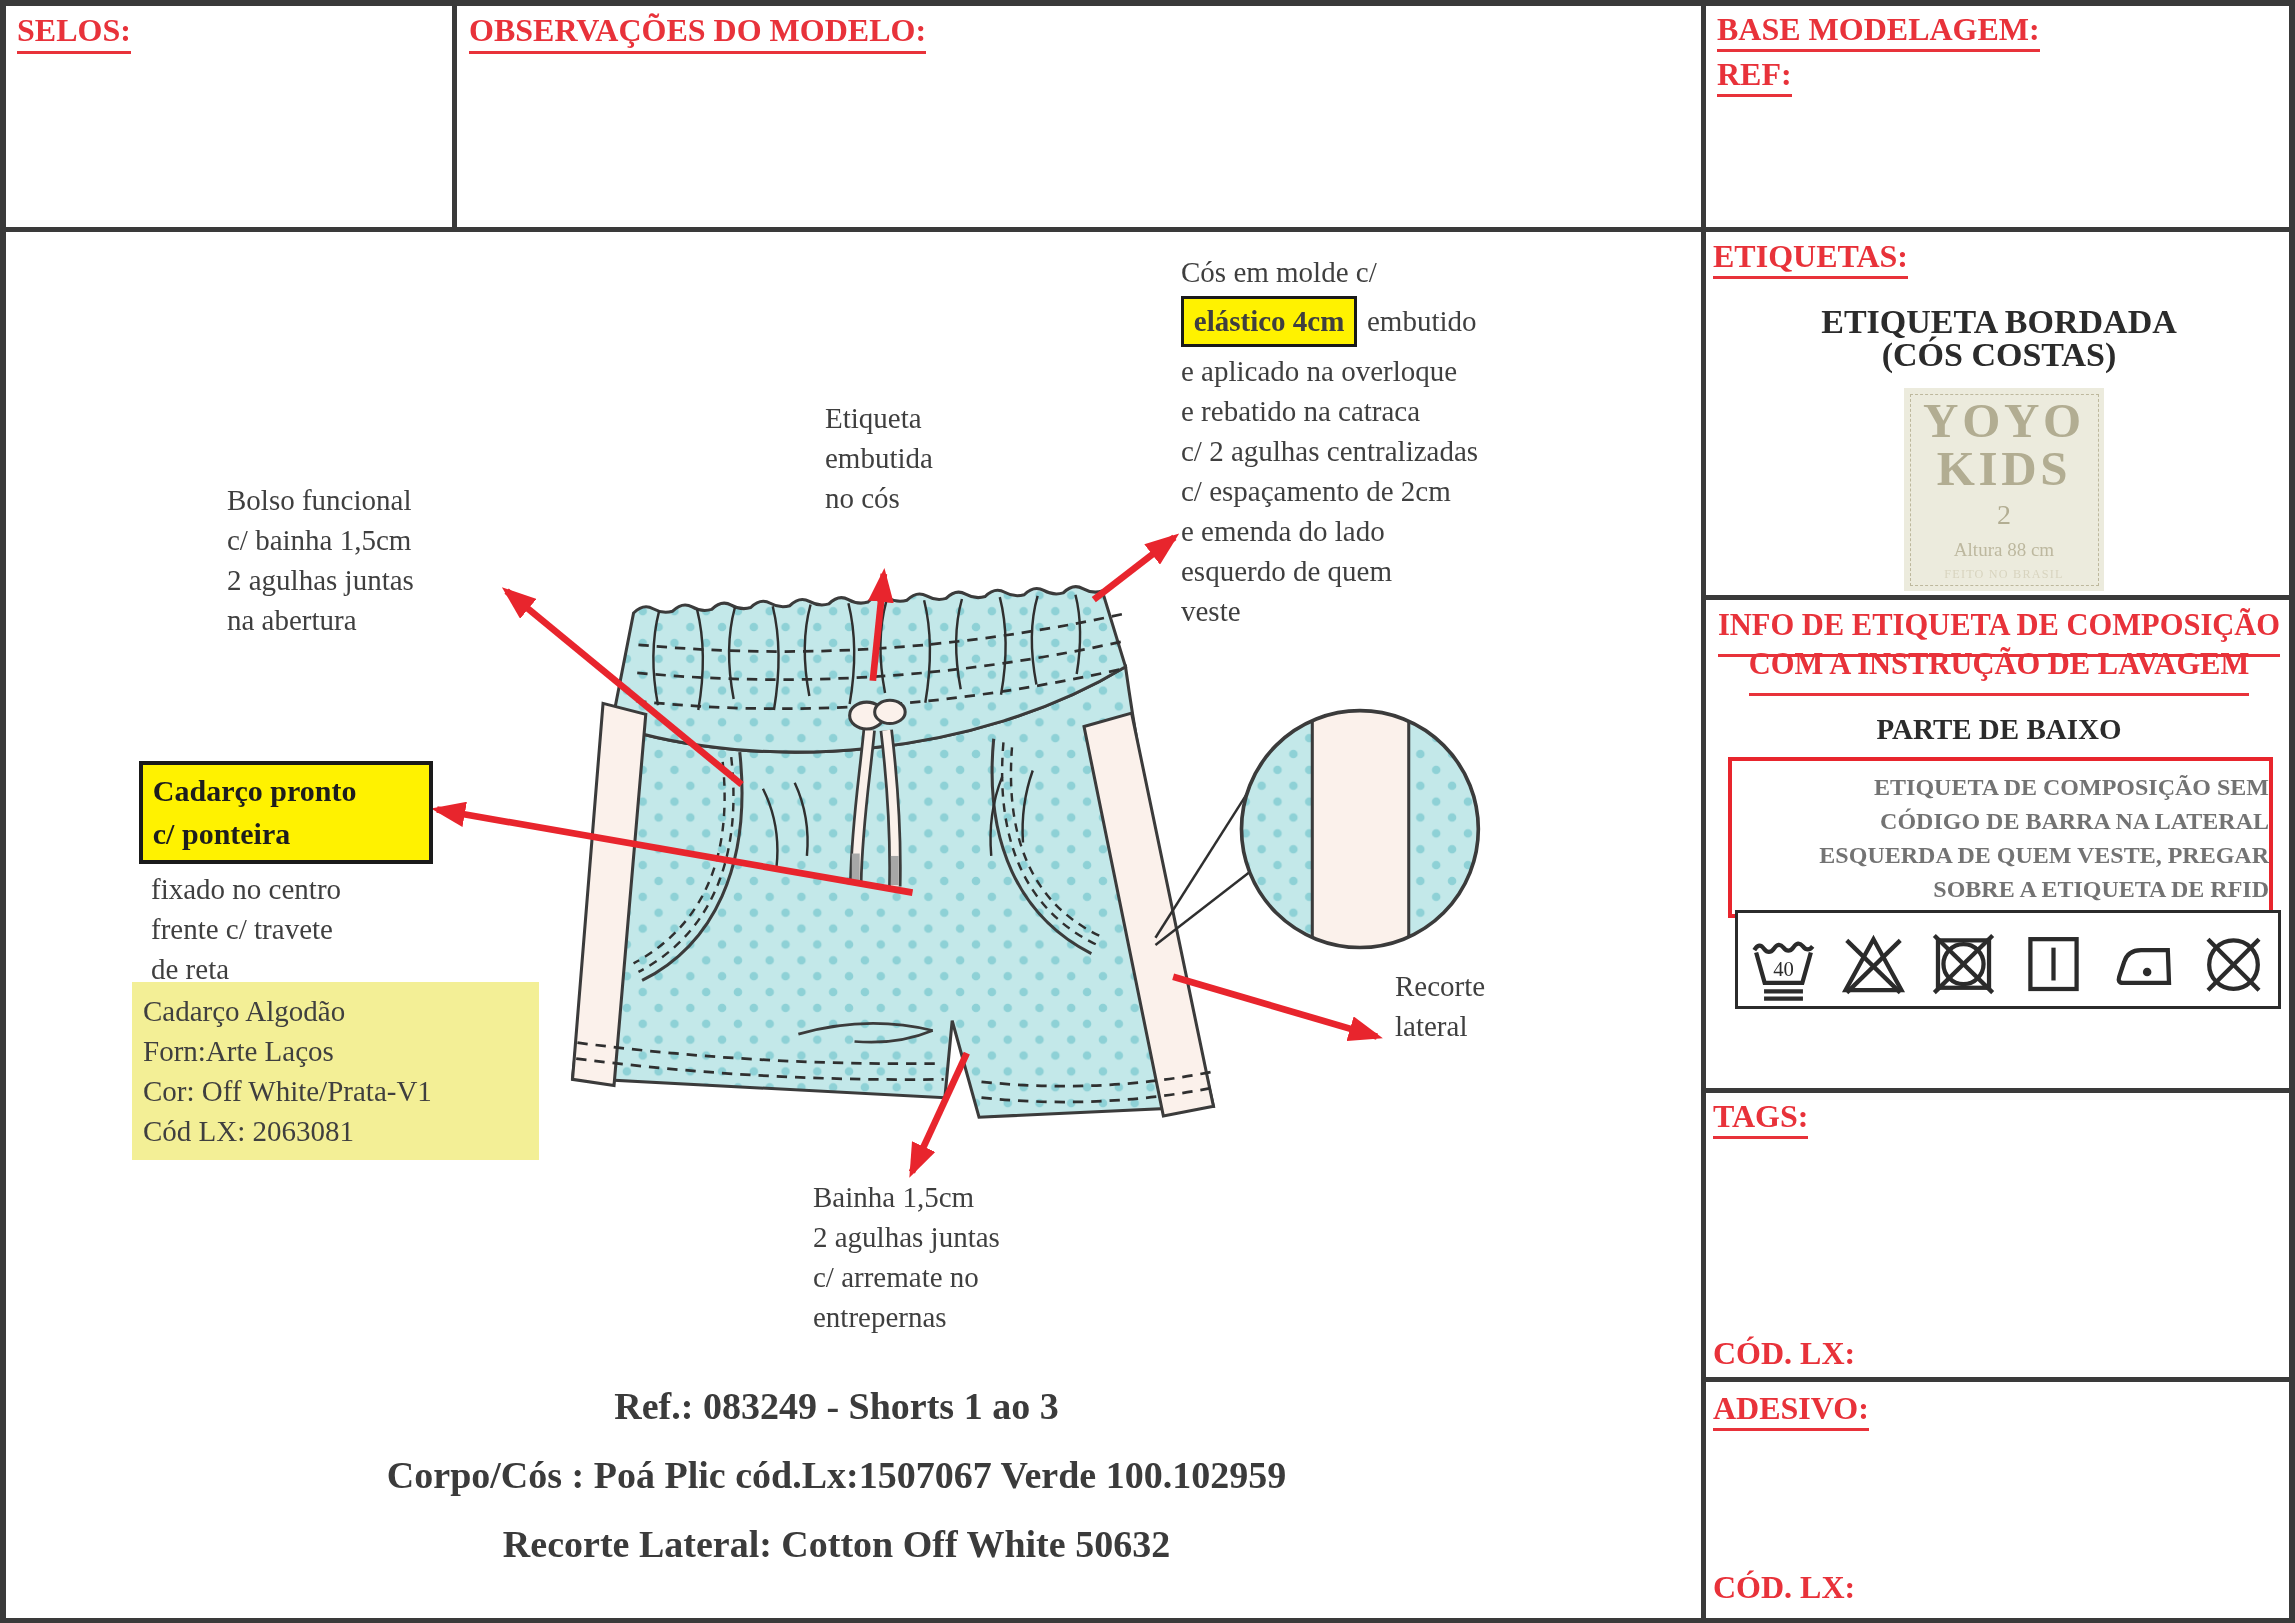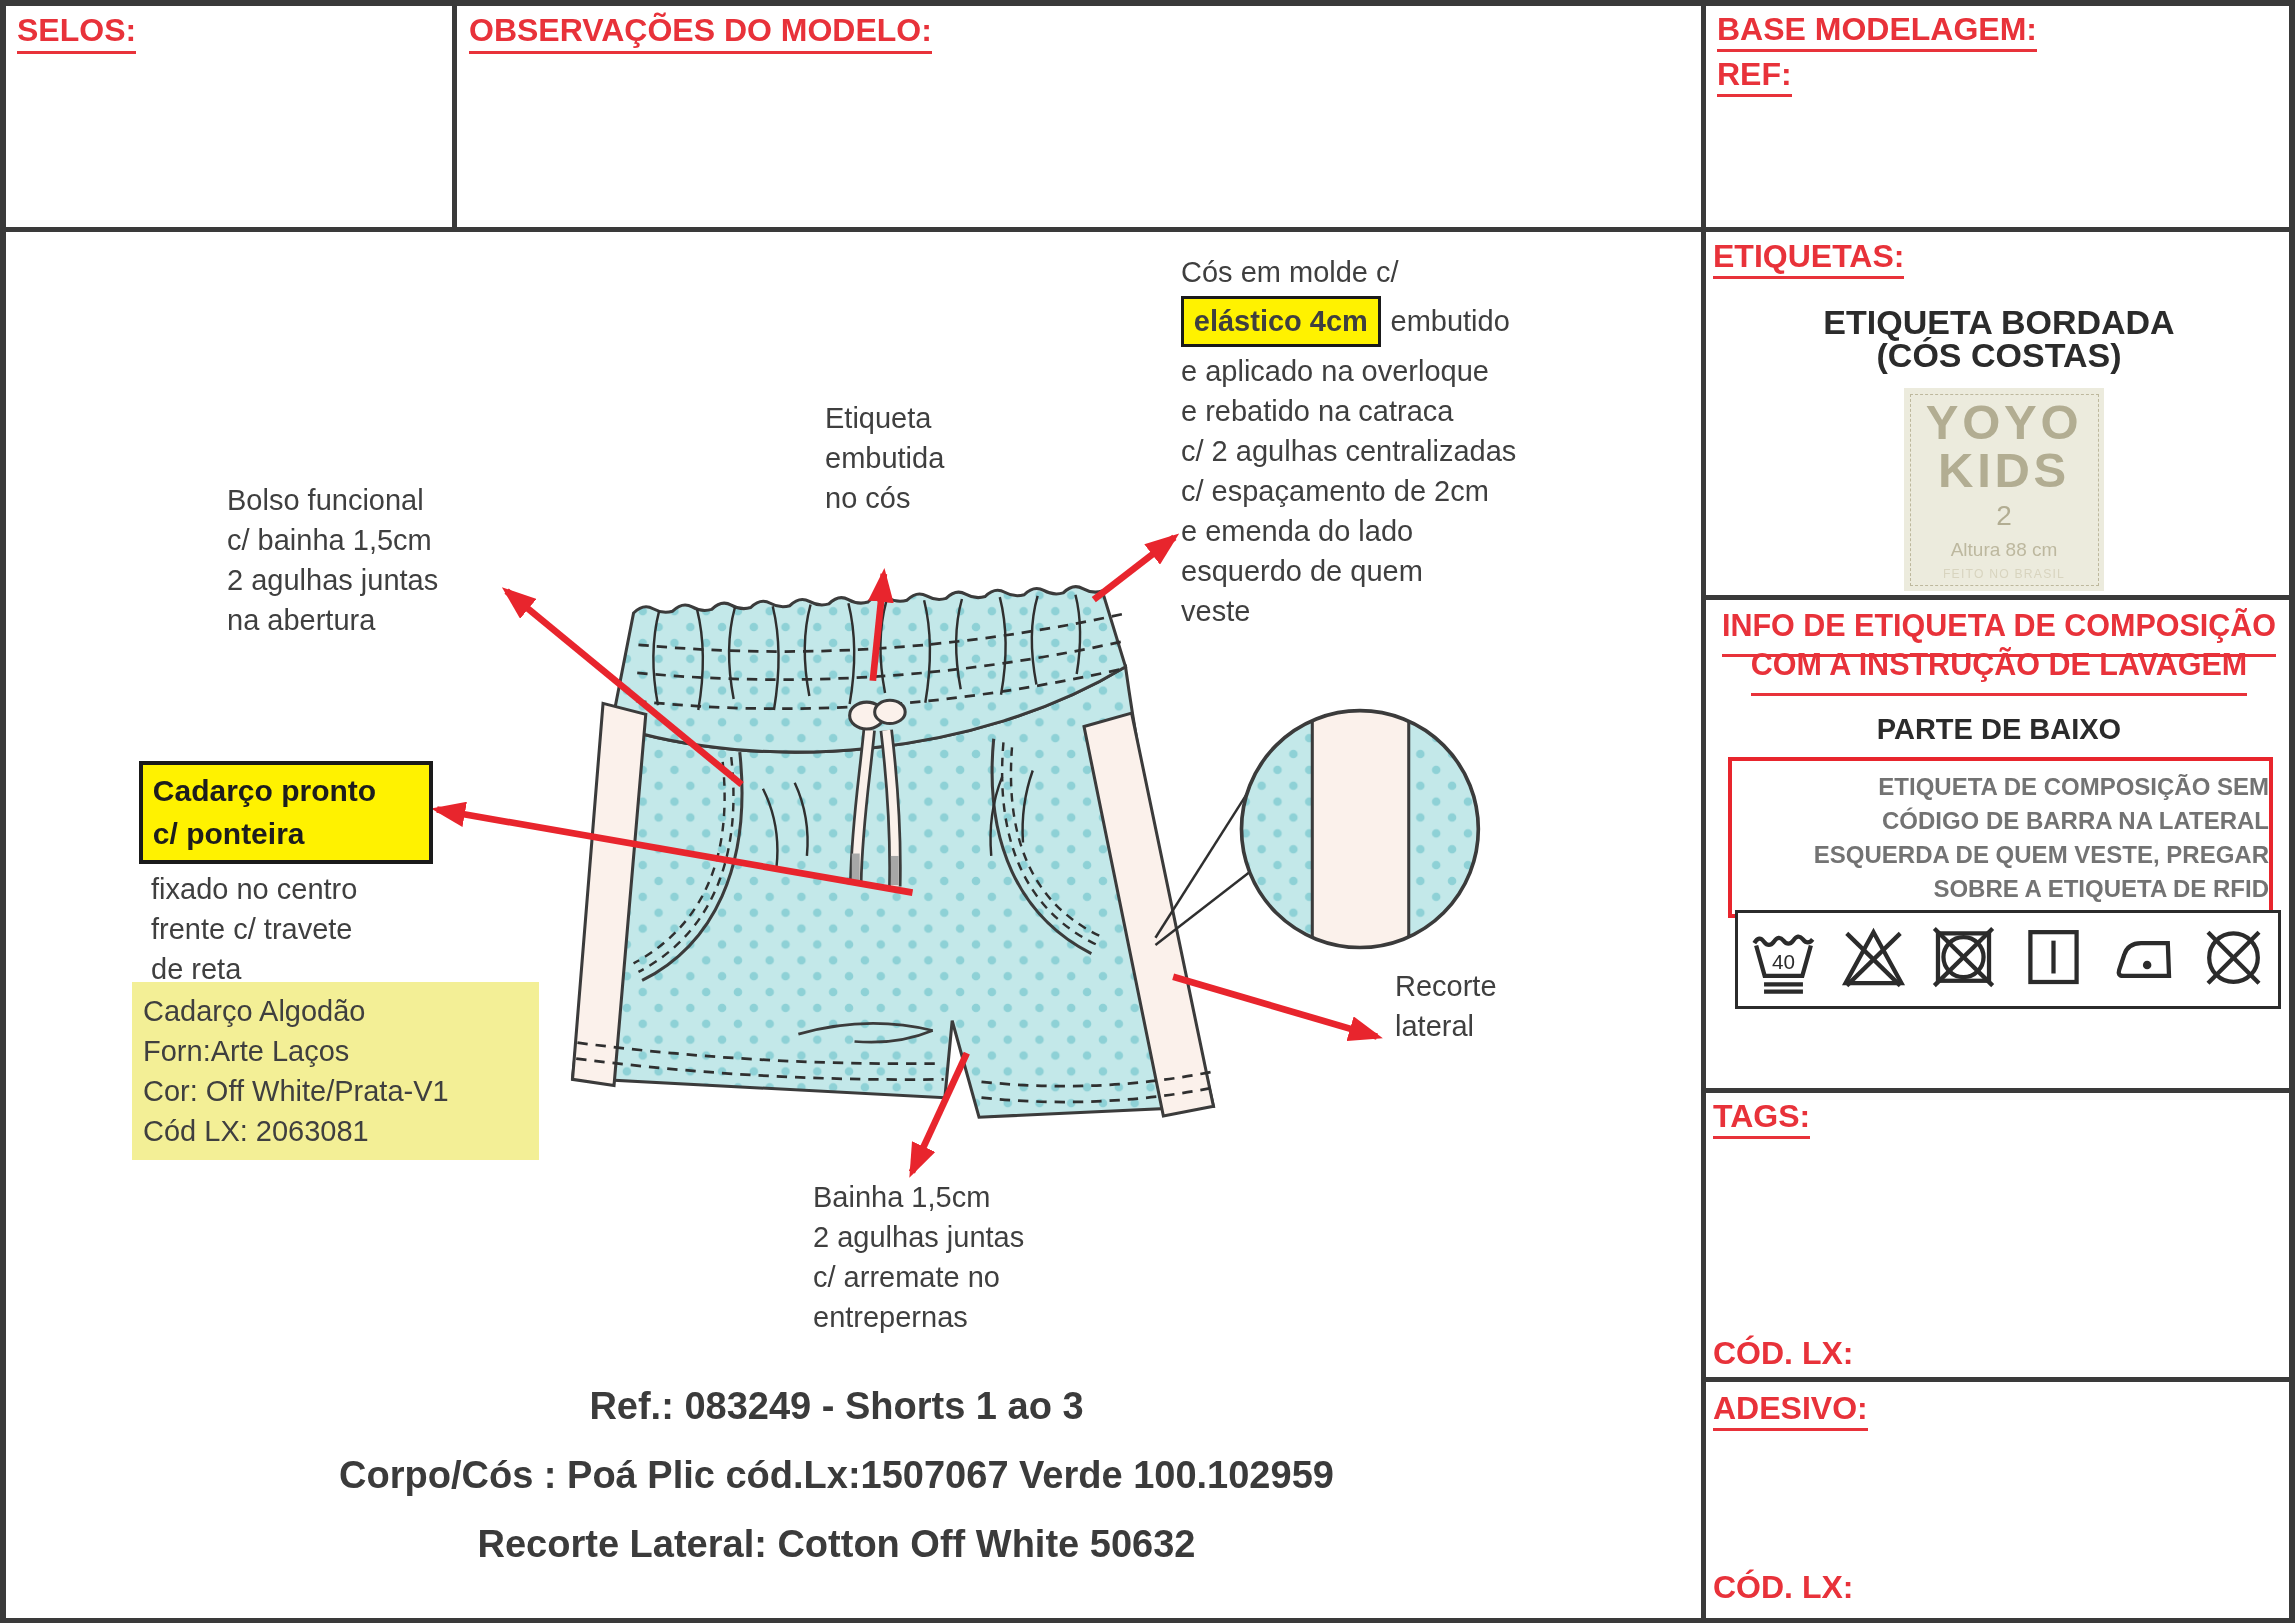--- a/index.html
+++ b/index.html
@@ -1,17 +1,17 @@
 <!DOCTYPE html>
 <html style="font-size:9.8px"><head>
 <meta charset="utf-8">
 <style>
   html,body{margin:0;padding:0;background:#fff;}
   #sheet{position:relative;width:2295px;height:1624px;background:#fff;
-         font-family:Liberation Sans, sans-serif;overflow:hidden;}
+         font-family:Liberation Serif, serif;overflow:hidden;}
   .ln{position:absolute;background:#3a3a3a;}
   .redhead{position:absolute;font-weight:bold;font-size:32px;color:#e8323a;white-space:nowrap;}
   .redhead .u{border-bottom:3.1px solid #e8323a;padding-bottom:2.4px;}
   .ann{position:absolute;font-size:29px;line-height:40px;color:#3f3f3f;white-space:nowrap;z-index:3;}
   .hlbox{display:inline-block;background:#fff200;border:3.7px solid #1a1a1a;
          font-weight:bold;padding:2.4px 9.8px;margin:4px 0;}
   .hl-suffix{margin-left:9.8px;}
   .cadbox{position:absolute;left:139px;top:761px;width:276px;background:#fff200;
           border:4.3px solid #1a1a1a;font-weight:bold;font-size:30px;line-height:43px;
           color:#1d1d1d;padding:3.7px 0 4.9px 9.8px;z-index:3;white-space:nowrap;}
@@ -25,21 +25,21 @@
   .brandlabel .inner{position:absolute;left:0;top:0;width:100%;height:100%;display:flex;flex-direction:column;
                      align-items:center;justify-content:center;text-align:center;}
   .brand{font-weight:bold;font-size:49px;line-height:48px;letter-spacing:3.7px;color:#b2ad92;}
   .bsize{font-size:28px;color:#b2ad92;margin-top:6.1px;}
   .balt{font-size:19px;color:#bdb89f;margin-top:7.3px;}
   .borigin{font-size:12.2px;color:#d8d4bf;margin-top:6.1px;letter-spacing:1.2px;}
   .alertbox{position:absolute;left:1728px;top:757px;width:537px;border:4.9px solid #e8252d;
             text-align:right;font-weight:bold;font-size:24px;line-height:34px;color:#737373;
             padding:8.5px 0;background:#fff;}
   .carebox{position:absolute;left:1735px;top:910px;width:540px;height:93px;border:3.1px solid #2b2b2b;
-           display:flex;align-items:center;justify-content:space-around;background:#fff;}
+           display:flex;align-items:flex-end;justify-content:space-around;background:#fff;}
   .info-title{position:absolute;left:1707px;top:606px;width:584px;text-align:center;font-weight:bold;
               font-size:30.5px;line-height:39px;color:#e8323a;}
   .info-title .u{border-bottom:3.1px solid #e8323a;padding-bottom:12px;}
   svg{display:block;}
 </style>
 </head>
 <body>
 
 <div id="sheet">
 

